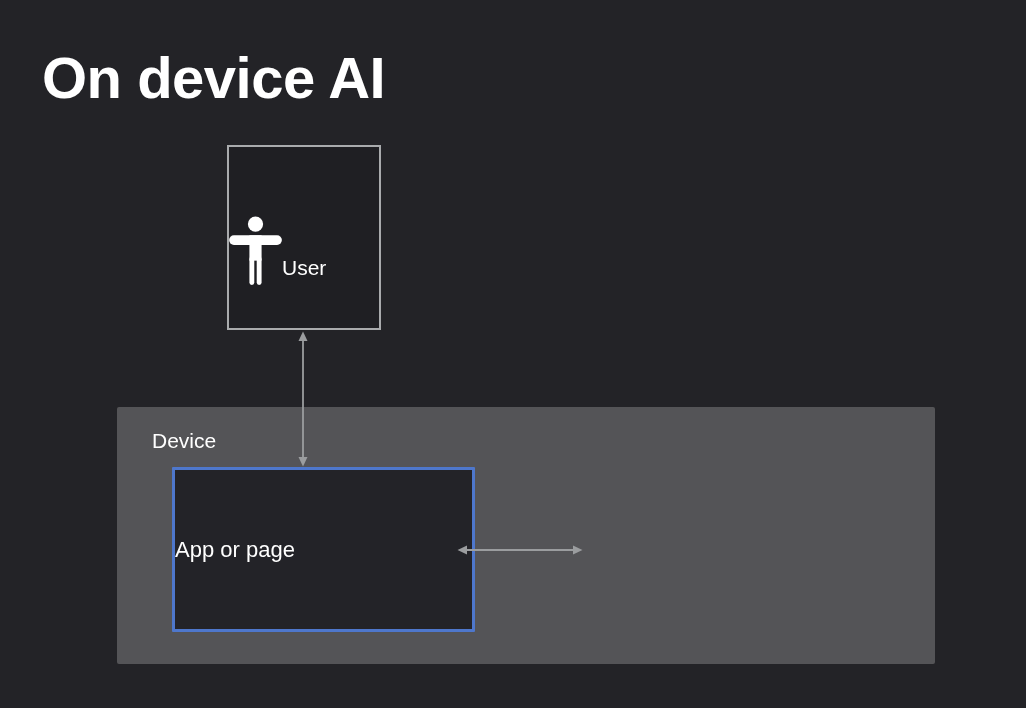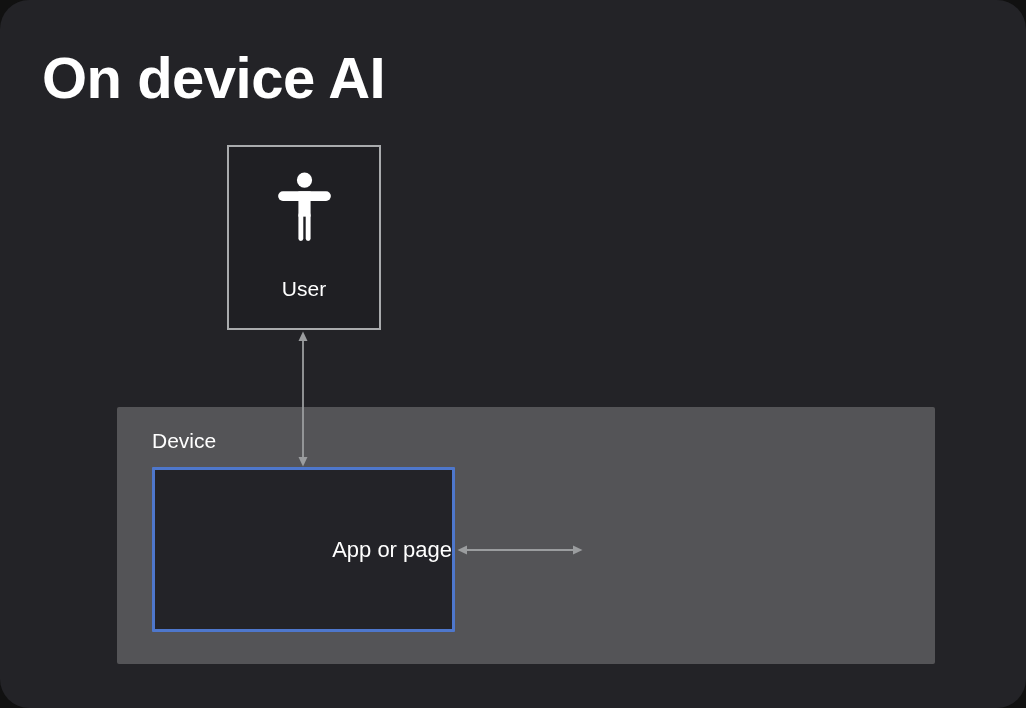--- a/index.html
+++ b/index.html
@@ -7,21 +7,20 @@
     padding: 0;
     background: #111;
     font-family: "Liberation Sans", "DejaVu Sans", sans-serif;
   }
   .slide {
     position: relative;
     width: 1026px;
     height: 708px;
     overflow: hidden;
     background: #232327;
-    border-radius: 29px;
   }
   .title {
     position: absolute;
     left: 42px;
     top: 44px;
     margin: 0;
     font-size: 58px;
     font-weight: 700;
     letter-spacing: -0.5px;
     color: #ffffff;
@@ -30,21 +29,20 @@
   .user-box {
     position: absolute;
     left: 227px;
     top: 145px;
     width: 154px;
     height: 185px;
     box-sizing: border-box;
     border: 2px solid #a9abad;
     background: #1f1f23;
     display: flex;
-    flex-direction: column;
     align-items: center;
     padding-top: 25px;
   }
   .person-icon {
     width: 53px;
     height: 69px;
     display: block;
   }
   .user-label {
     margin-top: 36px;
@@ -71,21 +69,22 @@
   .node-box {
     position: absolute;
     top: 60px;
     height: 165px;
     box-sizing: border-box;
     border: 3px solid #14b8a6;
     background: #232328;
     border-radius: 1px;
     display: flex;
     align-items: center;
-    justify-content: flex-end;
+    justify-content: flex-start;
+    margin-left: 20px;
   }
   .app-box { left: 35px; width: 303px; }
   .model-box { left: 468px; width: 305px; }
   .node-label {
     font-size: 22px;
     color: #ffffff;
   }
   
   .arrow { position: absolute; display: block; }
   .arrow-v { left: 296px; top: 331px; }

